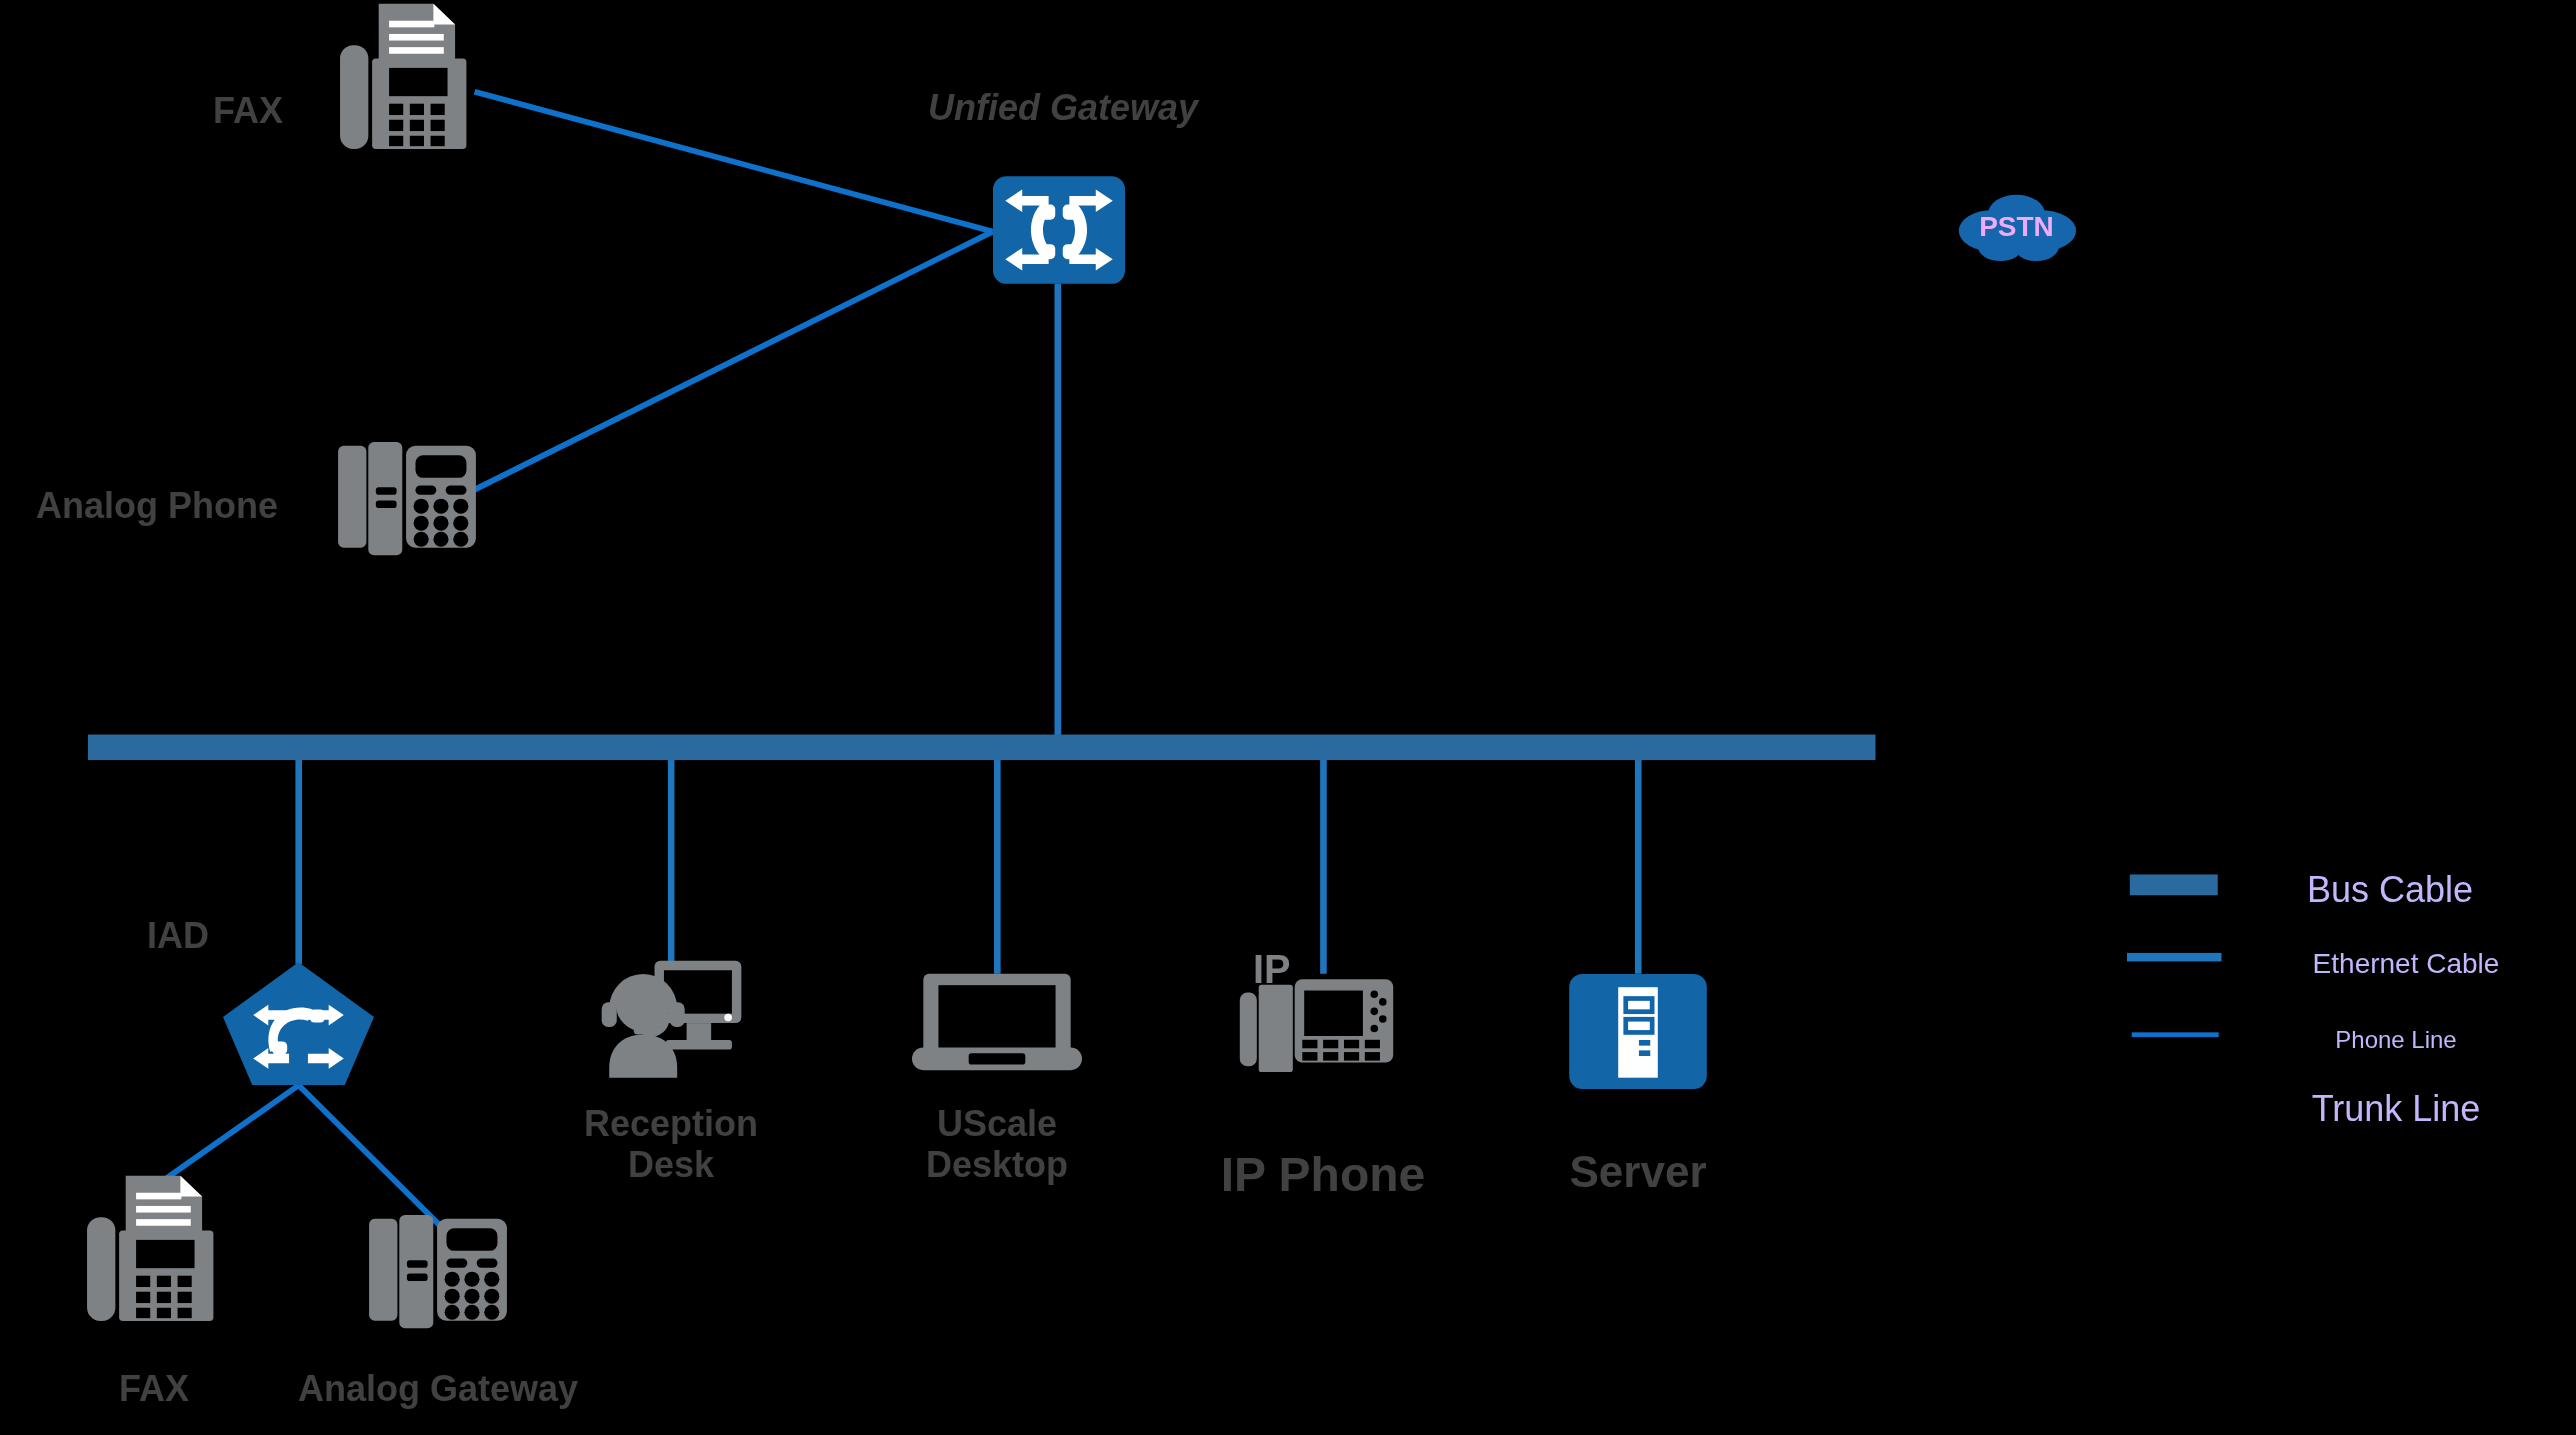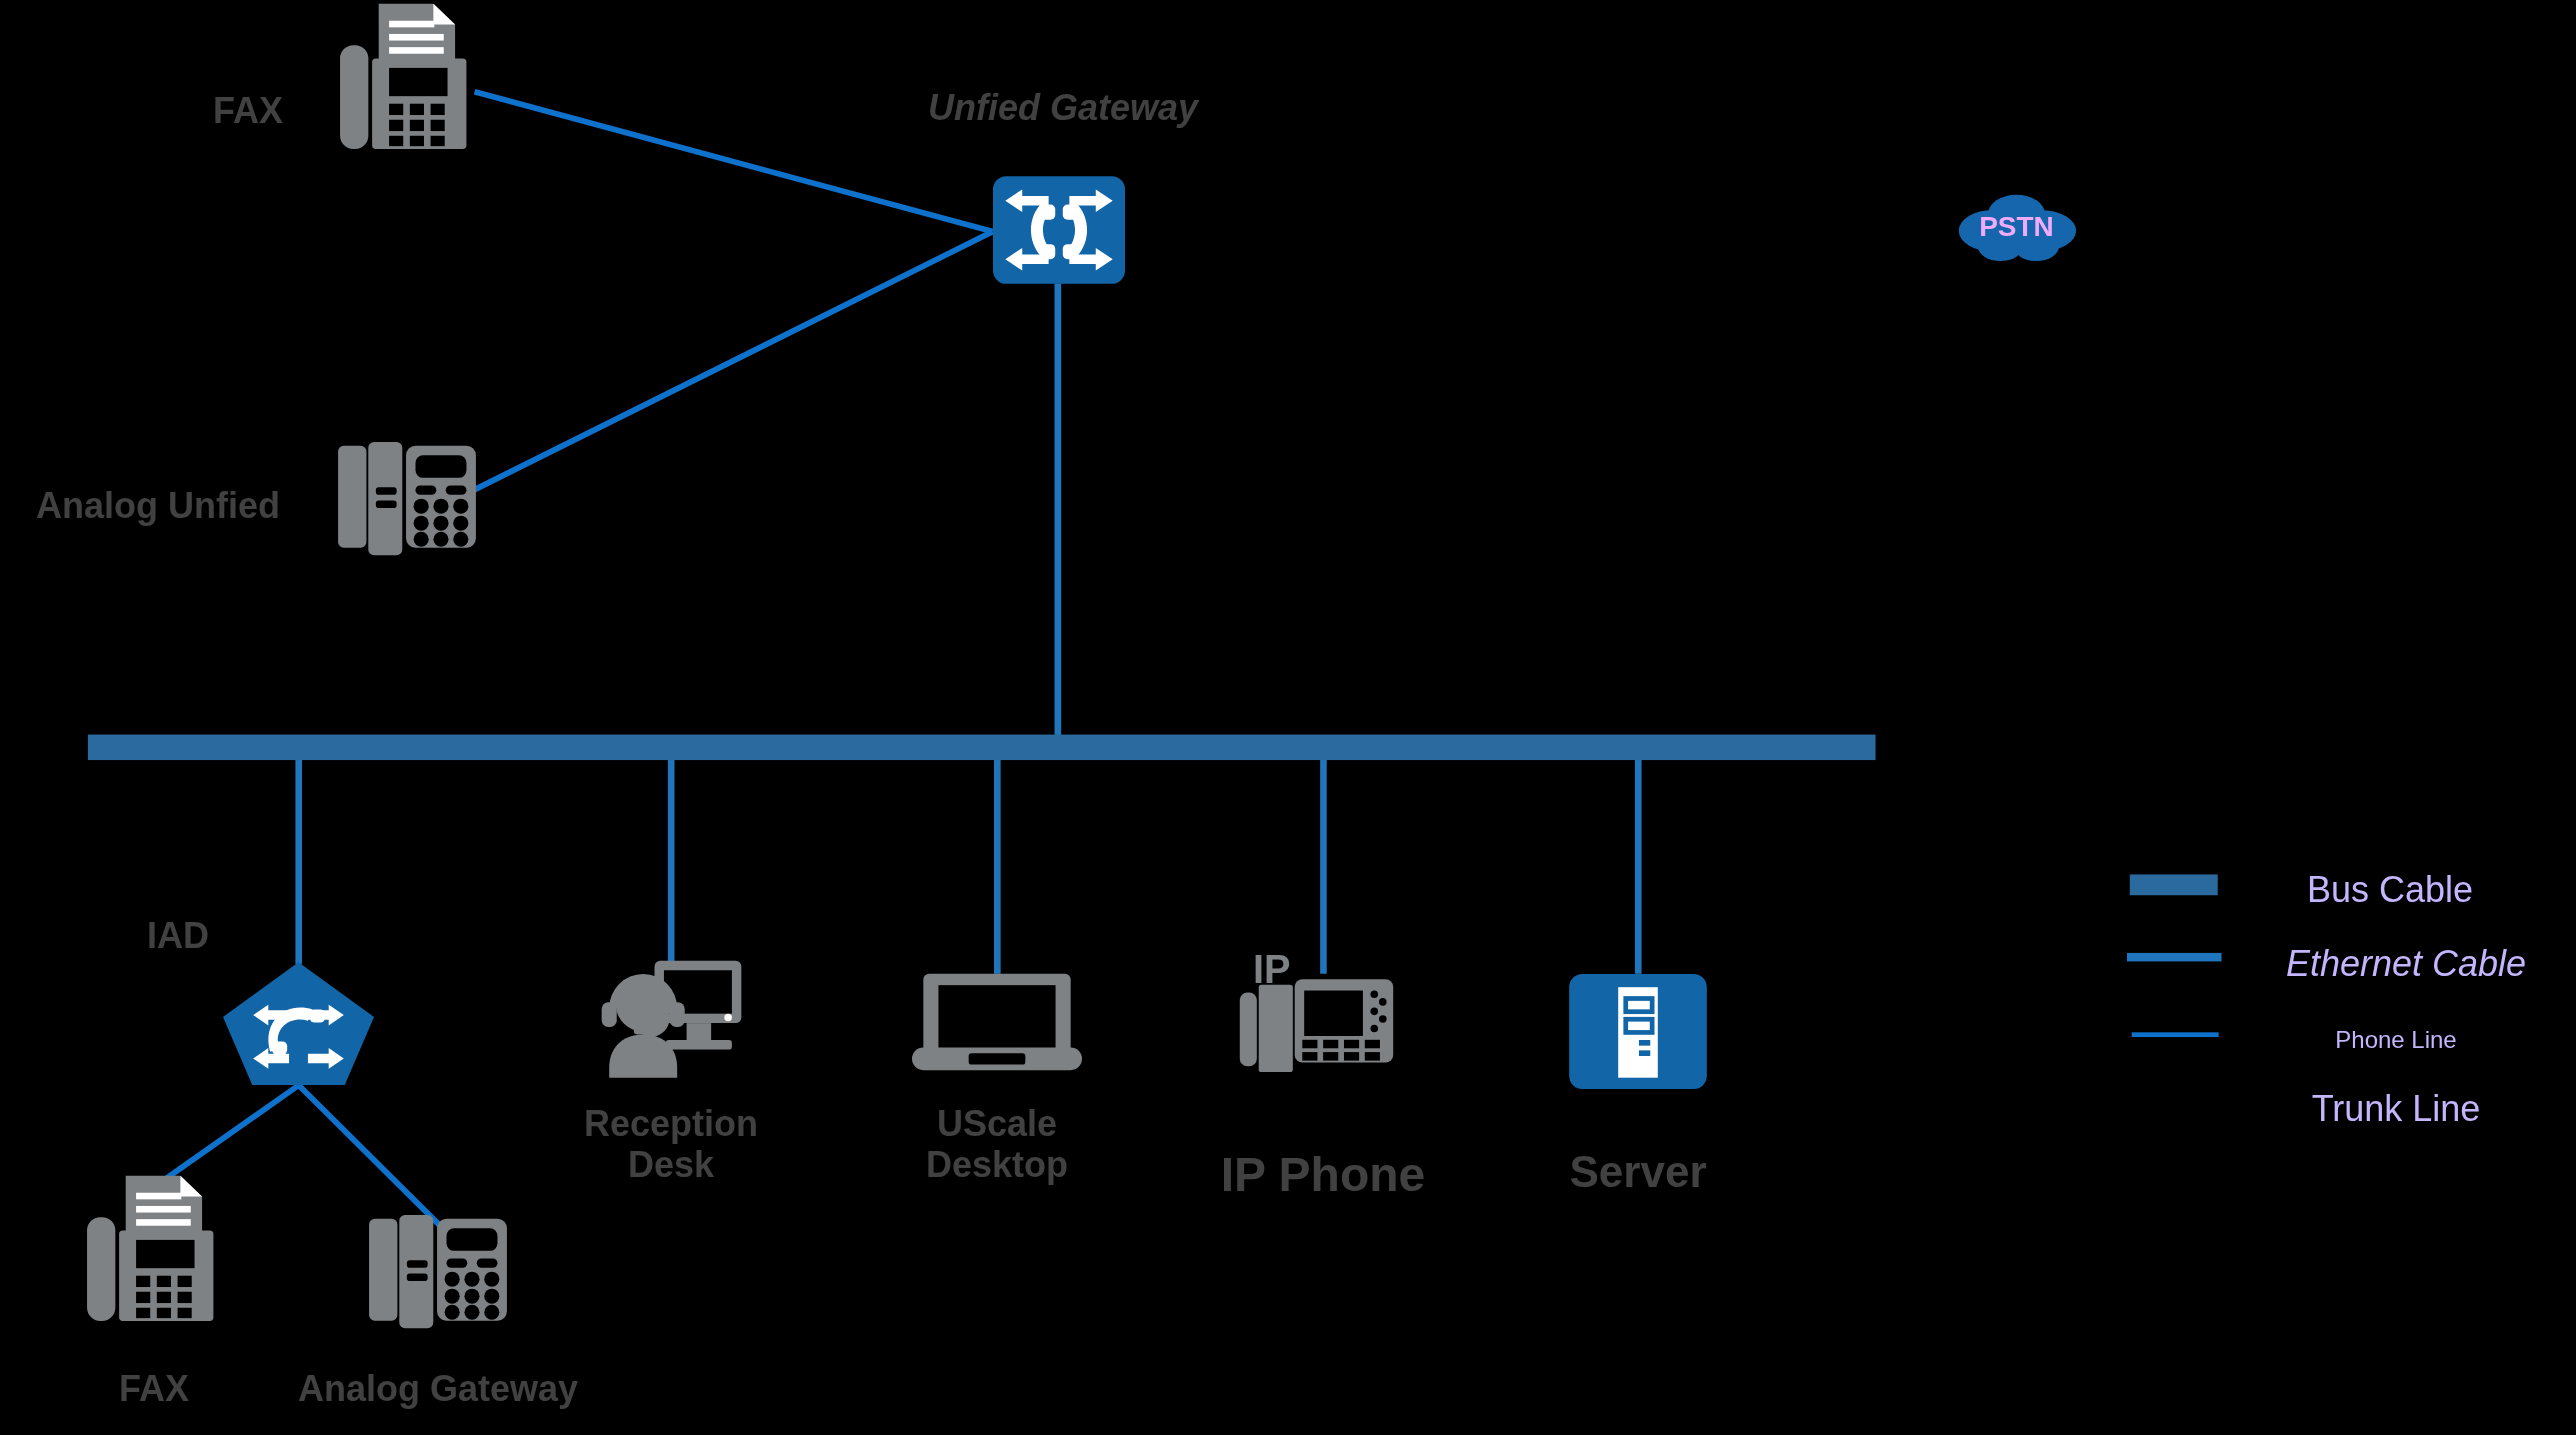--- a/index.html
+++ b/index.html
@@ -105,21 +105,21 @@
           <circle cx="132" cy="68" r="8"></circle>
         <circle cx="90" cy="86" r="8"></circle>
           <circle cx="111" cy="86" r="8"></circle>
           <circle cx="132" cy="86" r="8"></circle>
         <circle cx="90" cy="103" r="8"></circle>
           <circle cx="111" cy="103" r="8"></circle>
           <circle cx="132" cy="103" r="8"></circle>
       </g>
     </svg>
   </div>
-  <div class="lbl" style="left:36px;top:485px;font-size:36px;">Analog Unfied</div>
+  <div class="lbl" style="left:36px;top:485px;font-size:36px;">Analog Phone</div>
 
   <div class="node" style="left:1955px;top:189px;">
     <svg width="123" height="76" viewBox="0 0 130 80">
       <g fill="#1566AD">
         <ellipse cx="40" cy="44" rx="36" ry="22"></ellipse>
         <ellipse cx="90" cy="44" rx="38" ry="22"></ellipse>
         <ellipse cx="65" cy="26" rx="30" ry="20"></ellipse>
         <ellipse cx="48" cy="60" rx="24" ry="16"></ellipse>
         <ellipse cx="86" cy="60" rx="24" ry="16"></ellipse>
       </g>
@@ -280,18 +280,18 @@
   </div>
   <div class="lbl center" style="left:438px;top:1368px;font-size:36px;">Analog Gateway</div>
 
   <svg class="layer" viewBox="0 0 2725 1519" preserveAspectRatio="none">
     <rect x="2253" y="925" width="93" height="22" fill="#2A6A9E"></rect>
     <rect x="2250" y="1008" width="100" height="9" fill="#1F76BC"></rect>
     <rect x="2255" y="1092" width="92" height="5" fill="#0E72CD"></rect>
   </svg>
 
   <div class="legend-text" style="left:2390px;top:890px;font-size:36px;">Bus Cable</div>
-  <div class="legend-text" style="left:2406px;top:964px;font-size:36px;font-style:italic;">Ethernet Cable</div>
+  <div class="legend-text" style="left:2406px;top:964px;font-size:28px;">Ethernet Cable</div>
   <div class="legend-text" style="left:2396px;top:1040px;font-size:24px;">Phone Line</div>
   <div class="legend-text" style="left:2396px;top:1109px;font-size:36px;">Trunk Line</div>
 
 </div>
 
 
 </body></html>

